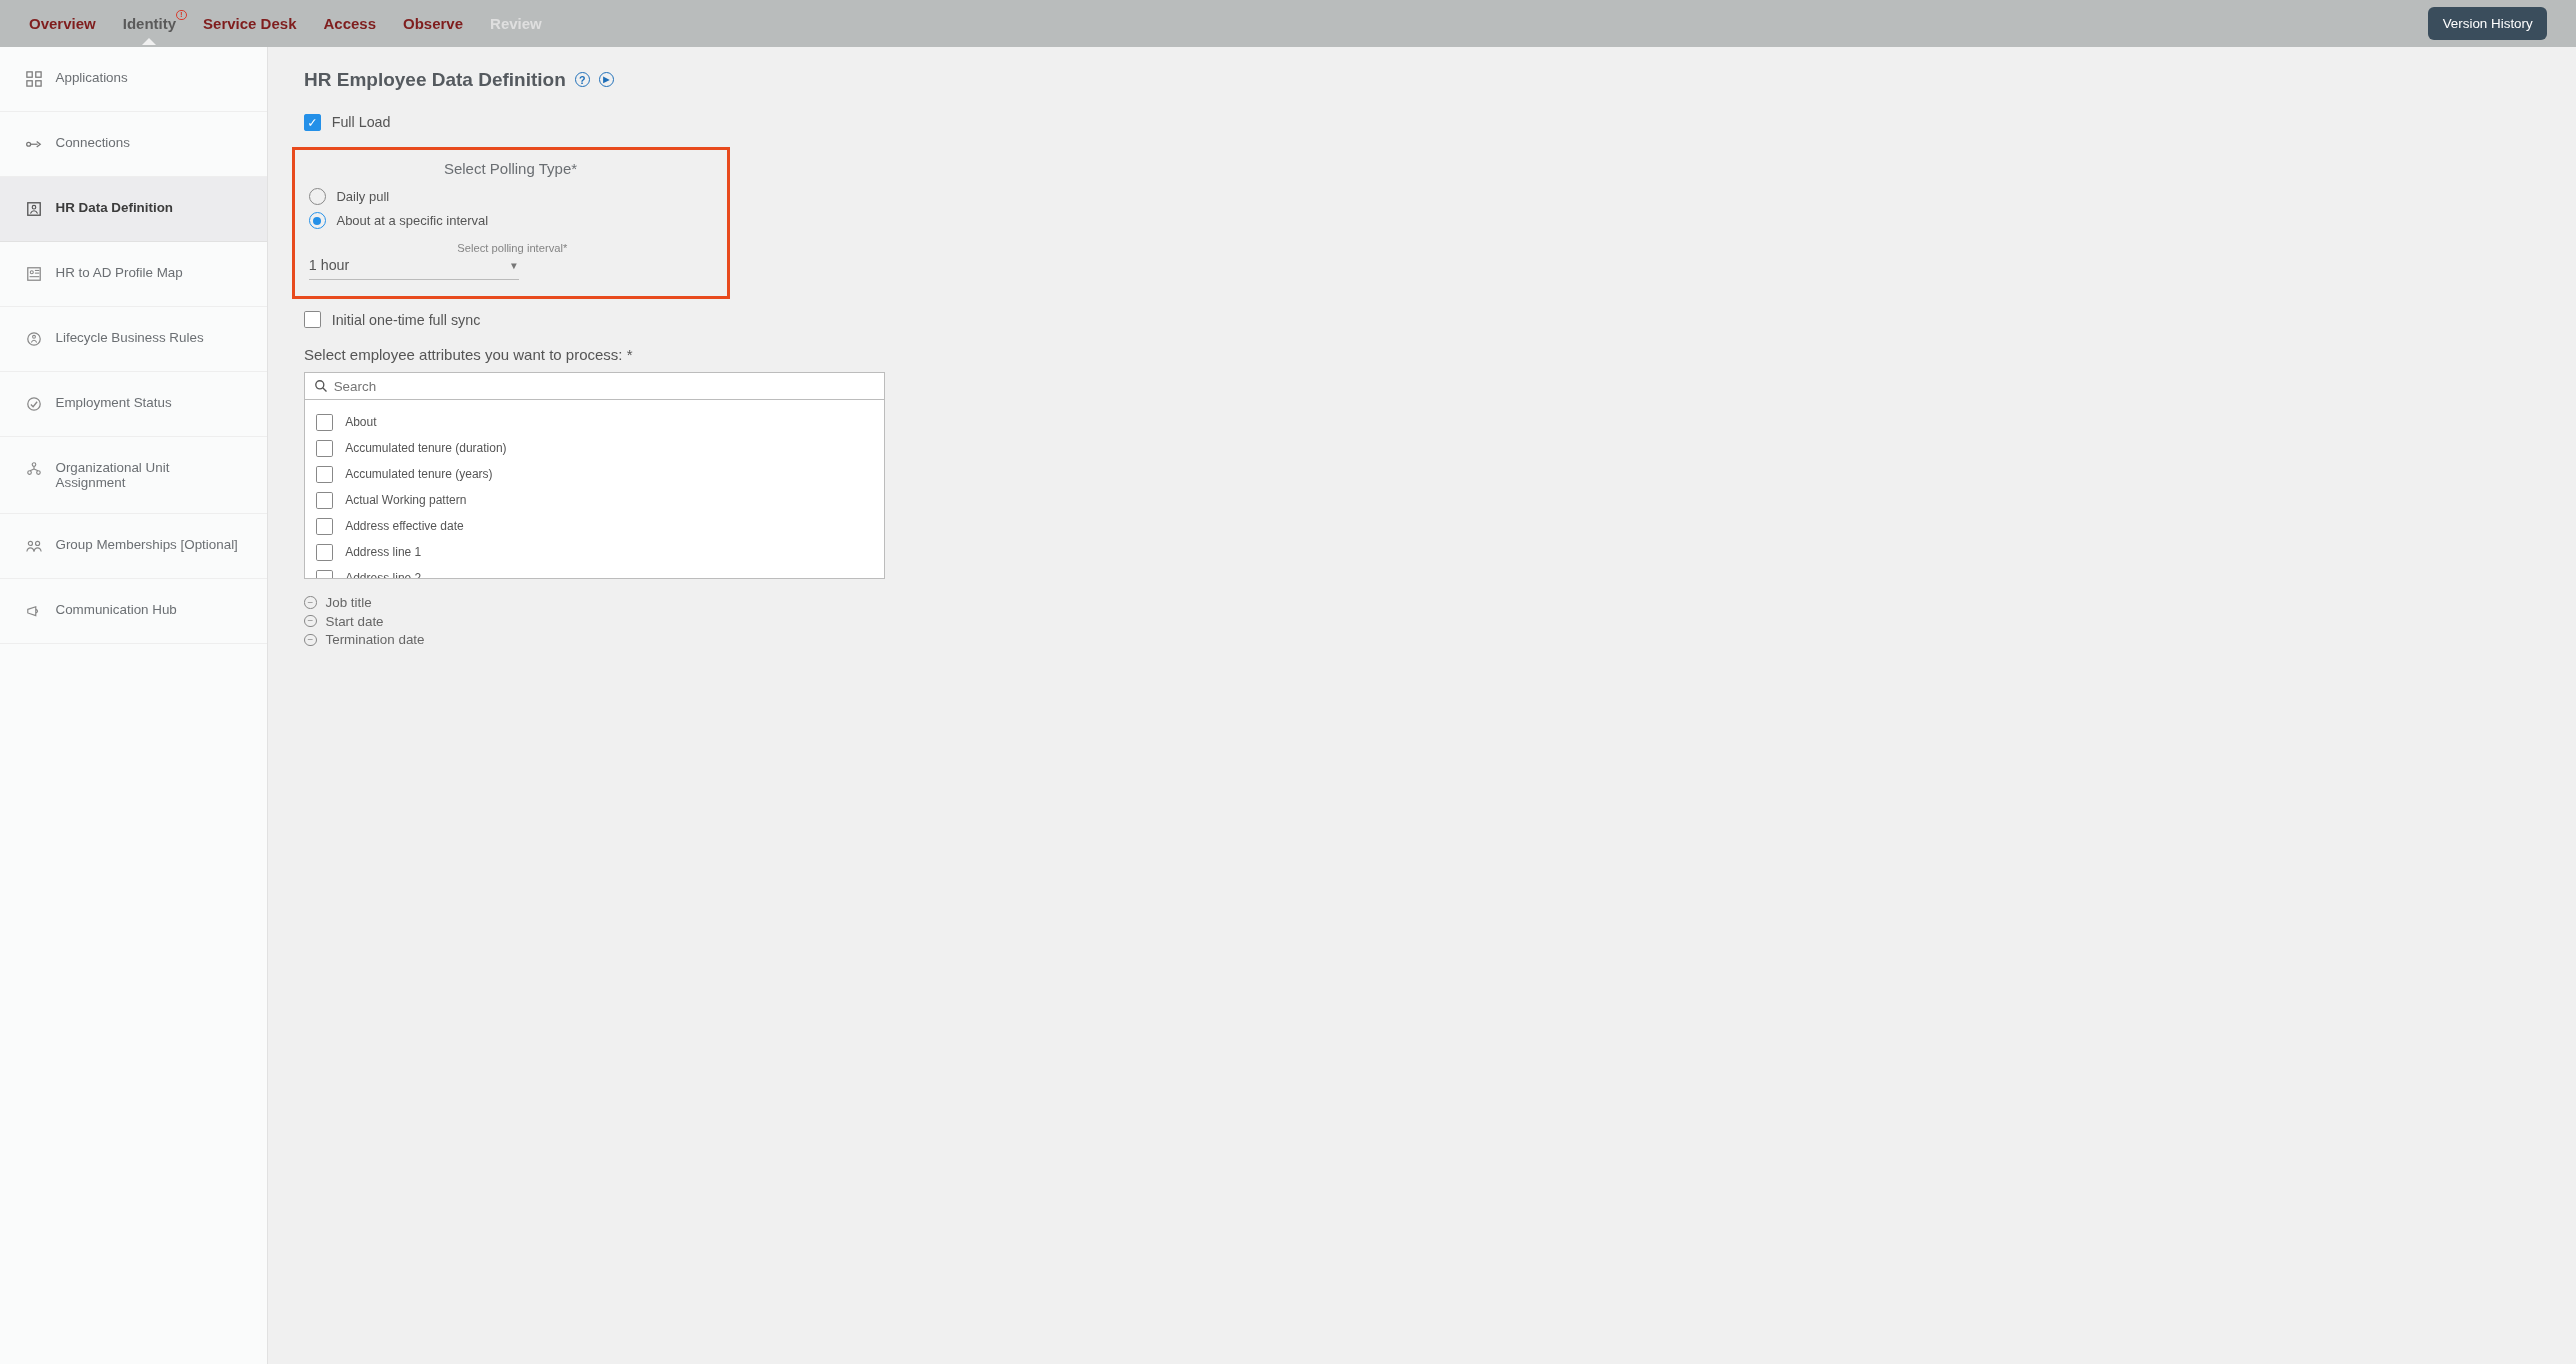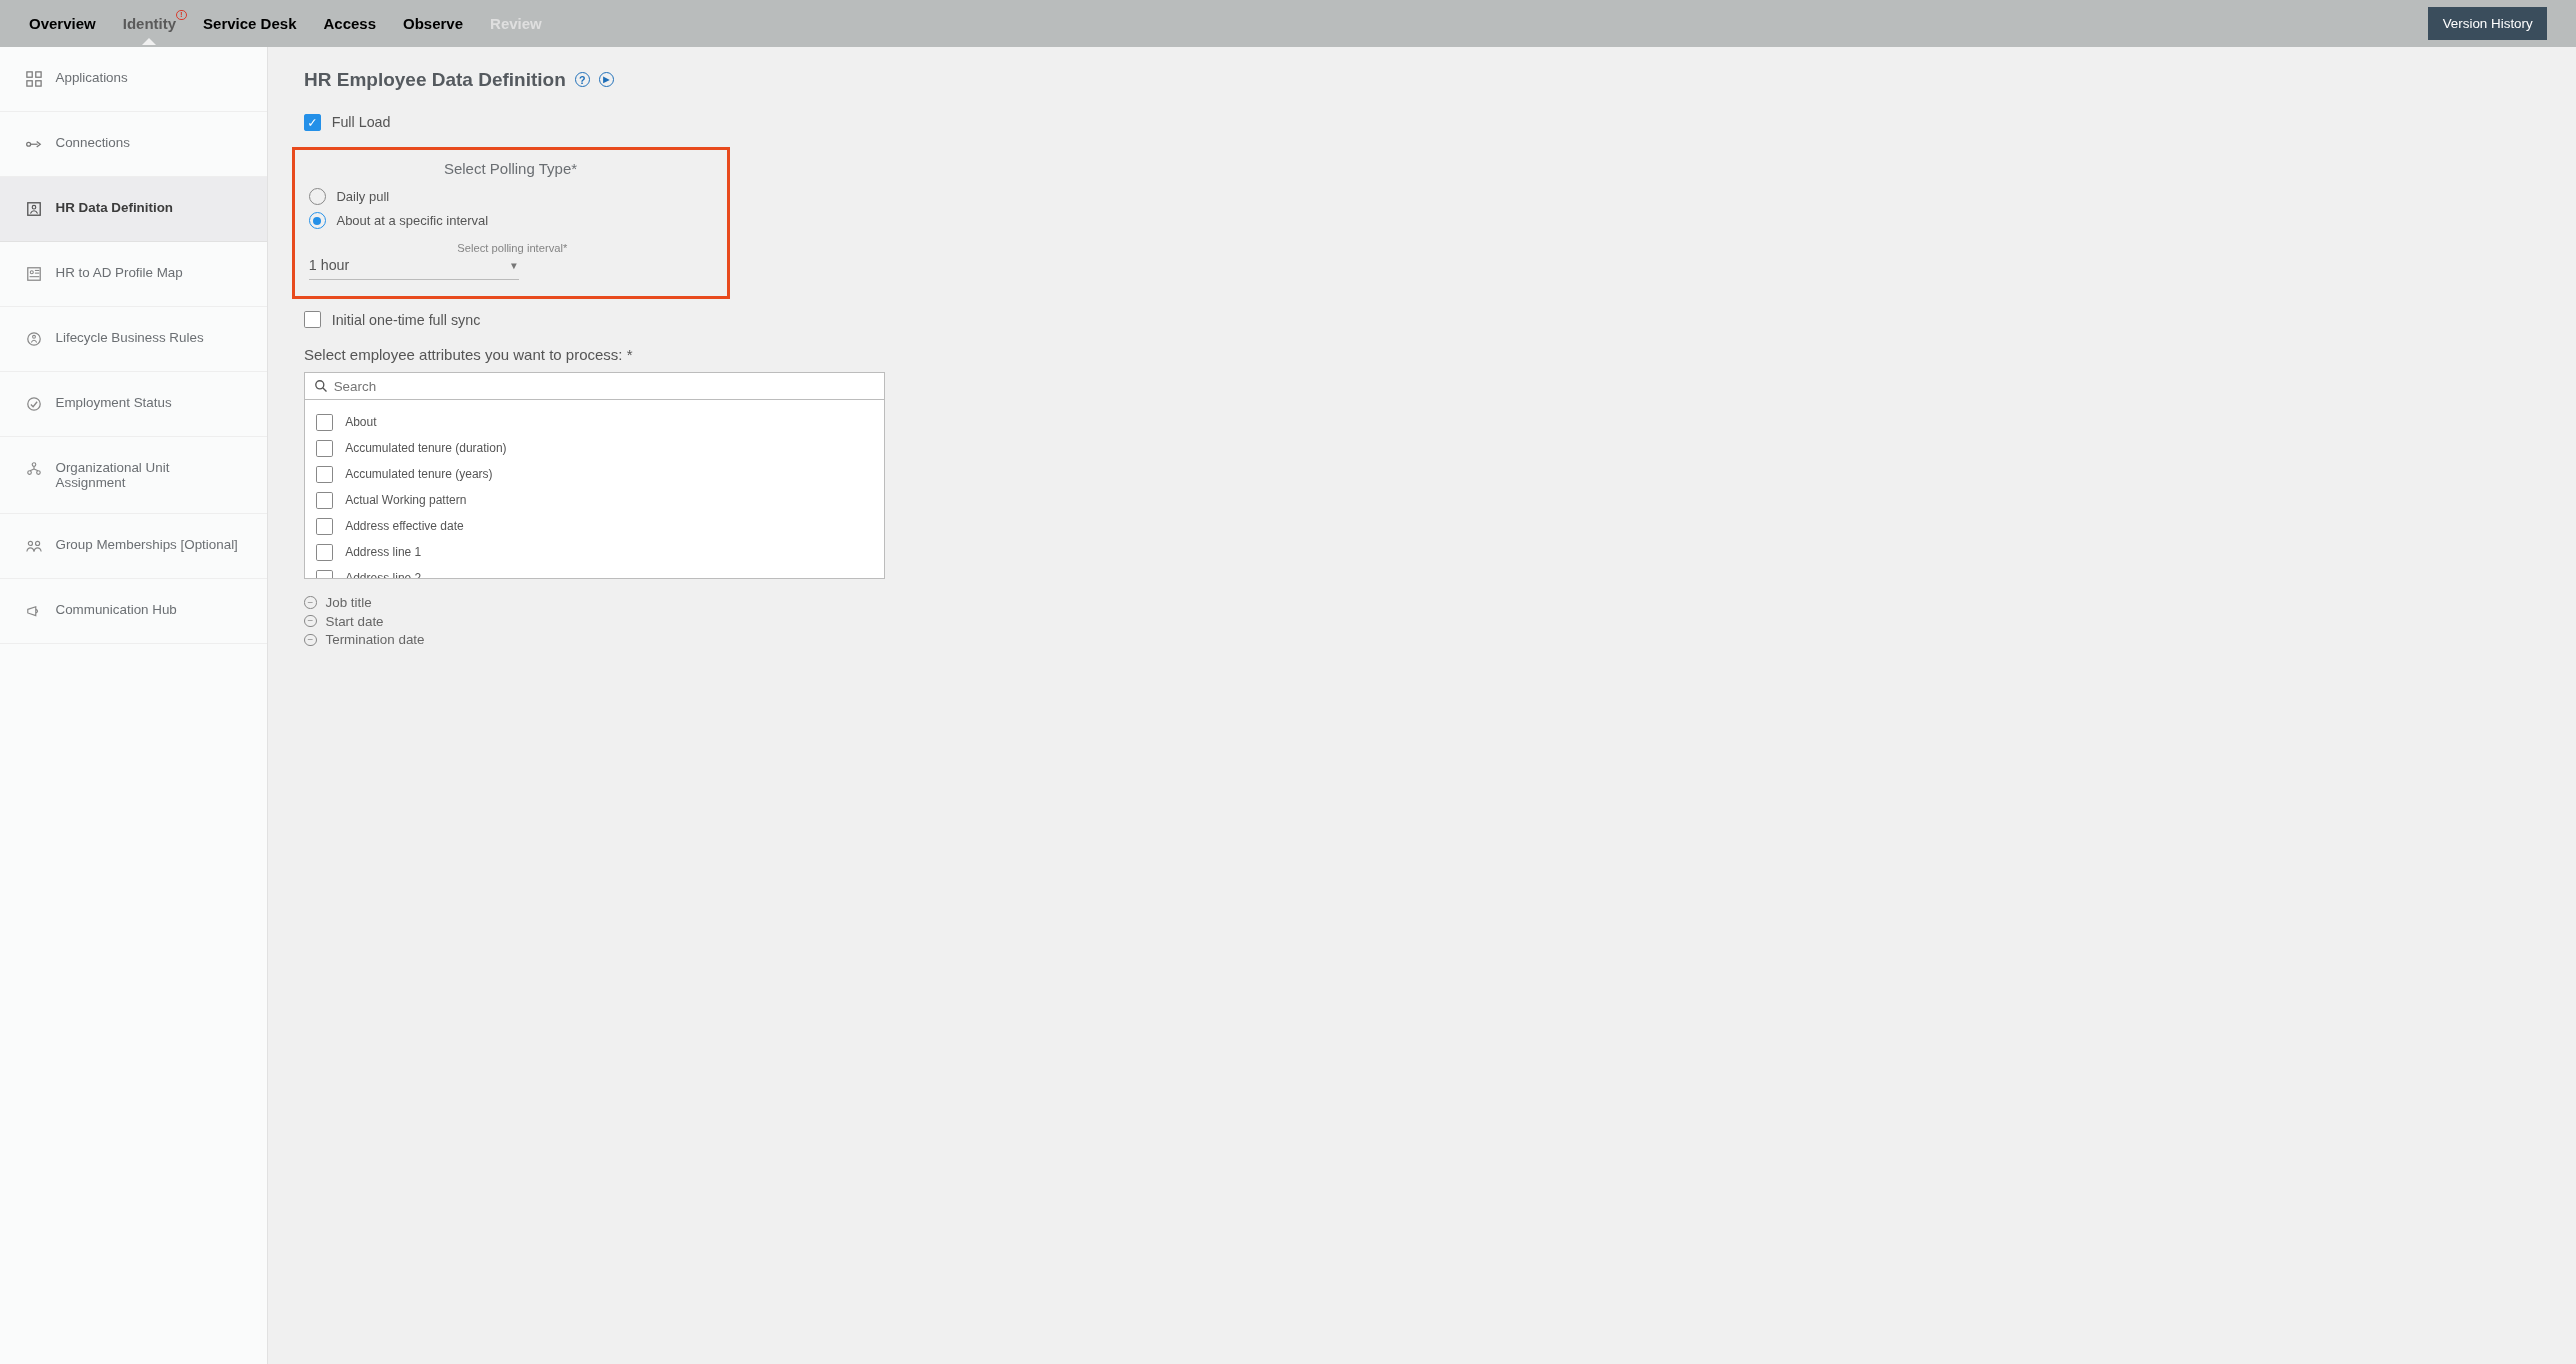--- a/index.html
+++ b/index.html
@@ -11,21 +11,21 @@
   .topnav {
     background: #b9bcbc;
     height: 47px;
     display: flex;
     align-items: center;
     padding: 0 29px 0 29px;
     gap: 27px;
     position: relative;
   }
   .topnav .tab {
-    color: #000000;
+    color: #7f1d1d;
     font-weight: 600;
     font-size: 15px;
     cursor: pointer;
     position: relative;
     padding: 12.5px 0;
   }
   .topnav .tab.active {
     color: #5a5a5a;
   }
   .topnav .tab.active::after {
@@ -48,21 +48,21 @@
     display:flex;align-items:center;justify-content:center;
     font-size:8px;color:#d83a2b;font-weight:700;line-height:1;
     background:#b9bcbc;
   }
   .topnav .tab.dim { color: #e6e6e6; opacity:.85; }
   .version-btn {
     margin-left: auto;
     background: #3a4d5c;
     color: #fff;
     border: none;
-    border-radius: 0;
+    border-radius: 6px;
     padding: 9px 14.3px;
     font-size: 13.4px;
     font-weight: 500;
     cursor: pointer;
   }
   .layout { display: flex; min-height: calc(100vh - 47px); }
   .sidebar {
     width: 268px;
     background: #fafbfb;
     border-right: 0.9px solid #e1e1e1;

